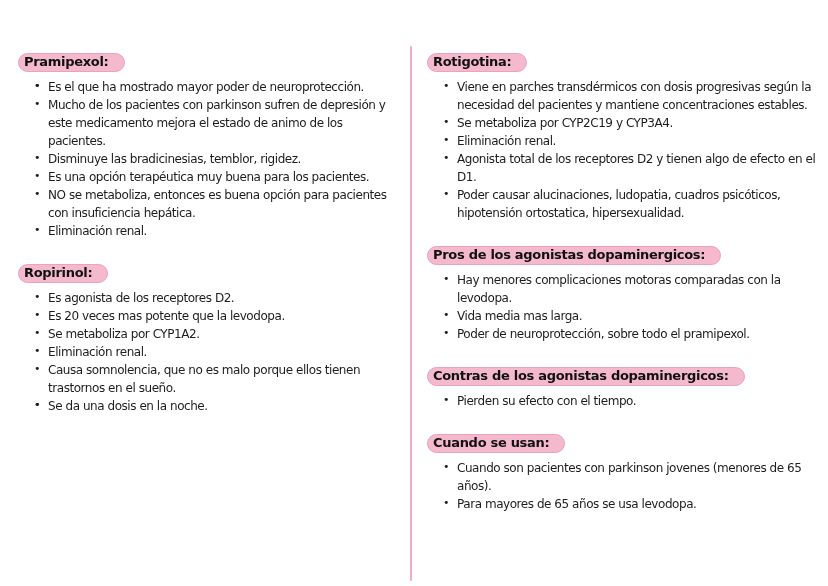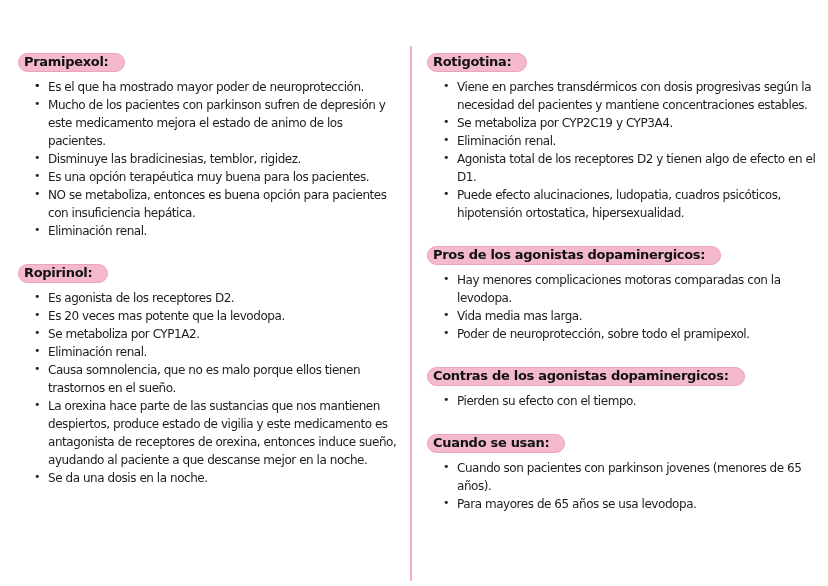--- a/index.html
+++ b/index.html
@@ -88,37 +88,37 @@
   </section>
 
   <section class="note-section">
     <h2 class="section-title"><span class="hl">Ropirinol:</span></h2>
     <ul class="bullets">
           <li class="bullet"><span class="dot">•</span><span>Es agonista de los receptores D2.</span></li>
           <li class="bullet"><span class="dot">•</span><span>Es 20 veces mas potente que la levodopa.</span></li>
           <li class="bullet"><span class="dot">•</span><span>Se metaboliza por CYP1A2.</span></li>
           <li class="bullet"><span class="dot">•</span><span>Eliminación renal.</span></li>
           <li class="bullet"><span class="dot">•</span><span>Causa somnolencia, que no es malo porque ellos tienen trastornos en el sueño.</span></li>
-          <li class="bullet"><span class="dot">•</span><span>La orexina hace parte de las sustancias que nos mantienen despiertos, produce estado de vigilia y este medicamento es antagonista de receptores de orexina, entonces induce sueño, ayudando al paciente a que descanse mejor en la noche.</span></li>
+          <li class="bullet"><span class="dot">•</span></li>
           <li class="bullet"><span class="dot">•</span><span>Se da una dosis en la noche.</span></li>
         </ul>
   </section>
 </div>
 
   <div class="divider"></div>
 
   <div class="column right">
   <section class="note-section">
     <h2 class="section-title"><span class="hl">Rotigotina:</span></h2>
     <ul class="bullets">
           <li class="bullet"><span class="dot">•</span><span>Viene en parches transdérmicos con dosis progresivas según la necesidad del pacientes y mantiene concentraciones estables.</span></li>
           <li class="bullet"><span class="dot">•</span><span>Se metaboliza por CYP2C19 y CYP3A4.</span></li>
           <li class="bullet"><span class="dot">•</span><span>Eliminación renal.</span></li>
           <li class="bullet"><span class="dot">•</span><span>Agonista total de los receptores D2 y tienen algo de efecto en el D1.</span></li>
-          <li class="bullet"><span class="dot">•</span><span>Puede efecto alucinaciones, ludopatia, cuadros psicóticos, hipotensión ortostatica, hipersexualidad.</span></li>
+          <li class="bullet"><span class="dot">•</span><span>Poder causar alucinaciones, ludopatia, cuadros psicóticos, hipotensión ortostatica, hipersexualidad.</span></li>
         </ul>
   </section>
 
   <section class="note-section">
     <h2 class="section-title"><span class="hl">Pros de los agonistas dopaminergicos:</span></h2>
     <ul class="bullets">
           <li class="bullet"><span class="dot">•</span><span>Hay menores complicaciones motoras comparadas con la levodopa.</span></li>
           <li class="bullet"><span class="dot">•</span><span>Vida media mas larga.</span></li>
           <li class="bullet"><span class="dot">•</span><span>Poder de neuroprotección, sobre todo el pramipexol.</span></li>
         </ul>

